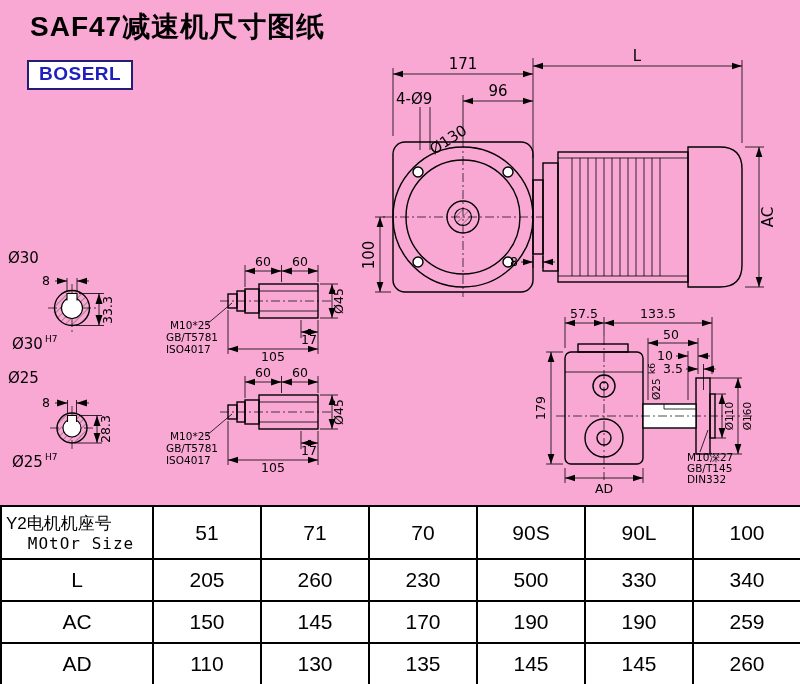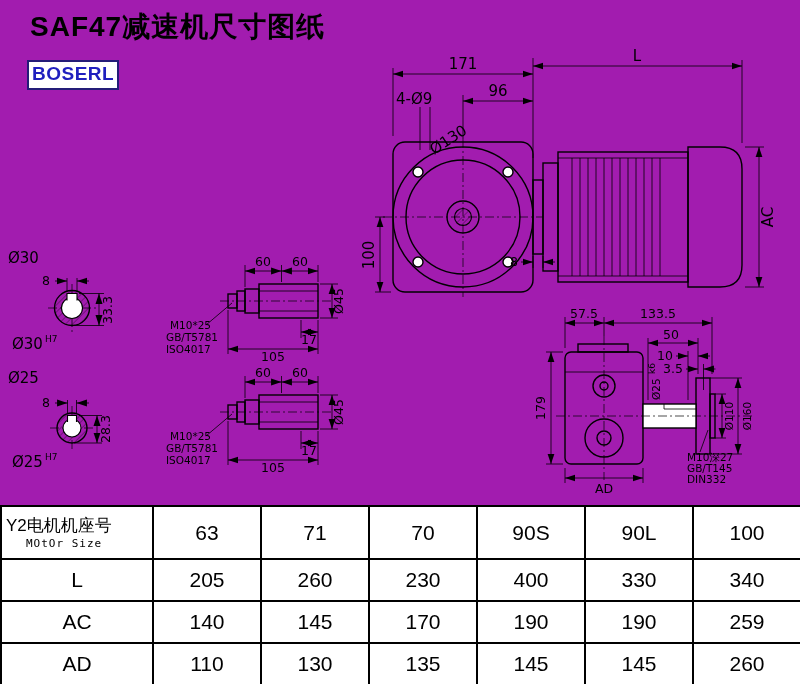--- a/index.html
+++ b/index.html
@@ -1,43 +1,43 @@
 <!DOCTYPE html>
 <html><head>
 <meta charset="utf-8">
 <style>
   html,body{margin:0;padding:0;background:#fff;}
-  .page{position:relative;width:800px;height:684px;background:#a21caf;overflow:hidden;
+  .page{position:relative;width:800px;height:684px;background:#f9a8d4;overflow:hidden;
         font-family:"Liberation Sans",sans-serif;}
   .title{position:absolute;left:30px;top:8px;margin:0;font-weight:bold;font-size:28px;
          letter-spacing:1px;color:#000;}
   .brand{position:absolute;left:27px;top:60px;border:2px solid #241c78;color:#1f1fbe;
-         font-weight:bold;font-size:19px;padding:1px 3px 3px;background:#fff;letter-spacing:.5px;}
+         font-weight:bold;font-size:19px;padding:1px 10px 3px;background:#fff;letter-spacing:.5px;}
   svg.draw{position:absolute;left:0;top:0;}
   
   .ol{fill:none;stroke:#000;stroke-width:1.4;}
   .ol2{fill:#fff;stroke:#000;stroke-width:1.4;}
   .tl{fill:none;stroke:#000;stroke-width:.8;}
   .da{fill:none;stroke:#000;stroke-width:.8;marker-start:url(#arr);marker-end:url(#arr);}
   .de{fill:none;stroke:#000;stroke-width:.8;marker-end:url(#arr);}
   .ds{fill:none;stroke:#000;stroke-width:.8;marker-start:url(#arr);}
   .cl{fill:none;stroke:#000;stroke-width:.7;stroke-dasharray:9 3 2 3;}
   svg text{fill:#000;font-family:"DejaVu Sans",sans-serif;}
   .d{font-size:15px;} .m{font-size:12.5px;} .s{font-size:10.5px;} .sup{font-size:9px;}
   .mid{text-anchor:middle;} .end{text-anchor:end;}
   
   .dim-table{position:absolute;left:0;top:505px;width:800px;border-collapse:collapse;
              table-layout:fixed;background:#fff;}
   .dim-table td{border:2px solid #000;text-align:center;vertical-align:middle;
                 font-size:21px;color:#000;padding:0;}
   .dim-table tr{height:42px;}
   .dim-table tr:first-child{height:53px;margin-left:17px;}
   .hdr-cn{font-size:17px;text-align:left;padding-left:4px;line-height:1.3;}
-  .hdr-en{font-size:11px;font-family:"DejaVu Sans Mono",monospace;text-align:left;
-          padding-left:24px;line-height:1.1;letter-spacing:1px;}
+  .hdr-en{font-size:16px;font-family:"DejaVu Sans Mono",monospace;text-align:center;
+          padding-left:8px;line-height:1.1;letter-spacing:1px;}
 </style>
 </head>
 <body>
 
 <div class="page">
 
   <h1 class="title">SAF47减速机尺寸图纸</h1>
   <div class="brand">BOSERL</div>
 
   <svg class="draw" width="800" height="505" viewBox="0 0 800 505">
@@ -306,39 +306,39 @@
         <col style="width:108px">
         <col style="width:108px">
         <col style="width:108px">
     </colgroup>
     <tbody>
       <tr>
         <td>
           <div class="hdr-cn">Y2电机机座号</div>
           <div class="hdr-en">MOtOr Size</div>
         </td>
-        <td>63</td>
+        <td>51</td>
         <td>71</td>
         <td>70</td>
         <td>90S</td>
         <td>90L</td>
         <td>100</td>
       </tr>
       <tr>
         <td>L</td>
         <td>205</td>
         <td>260</td>
         <td>230</td>
-        <td>400</td>
+        <td>500</td>
         <td>330</td>
         <td>340</td>
       </tr>
       <tr>
         <td>AC</td>
-        <td>140</td>
+        <td>150</td>
         <td>145</td>
         <td>170</td>
         <td>190</td>
         <td>190</td>
         <td>259</td>
       </tr>
       <tr>
         <td>AD</td>
         <td>110</td>
         <td>130</td>

